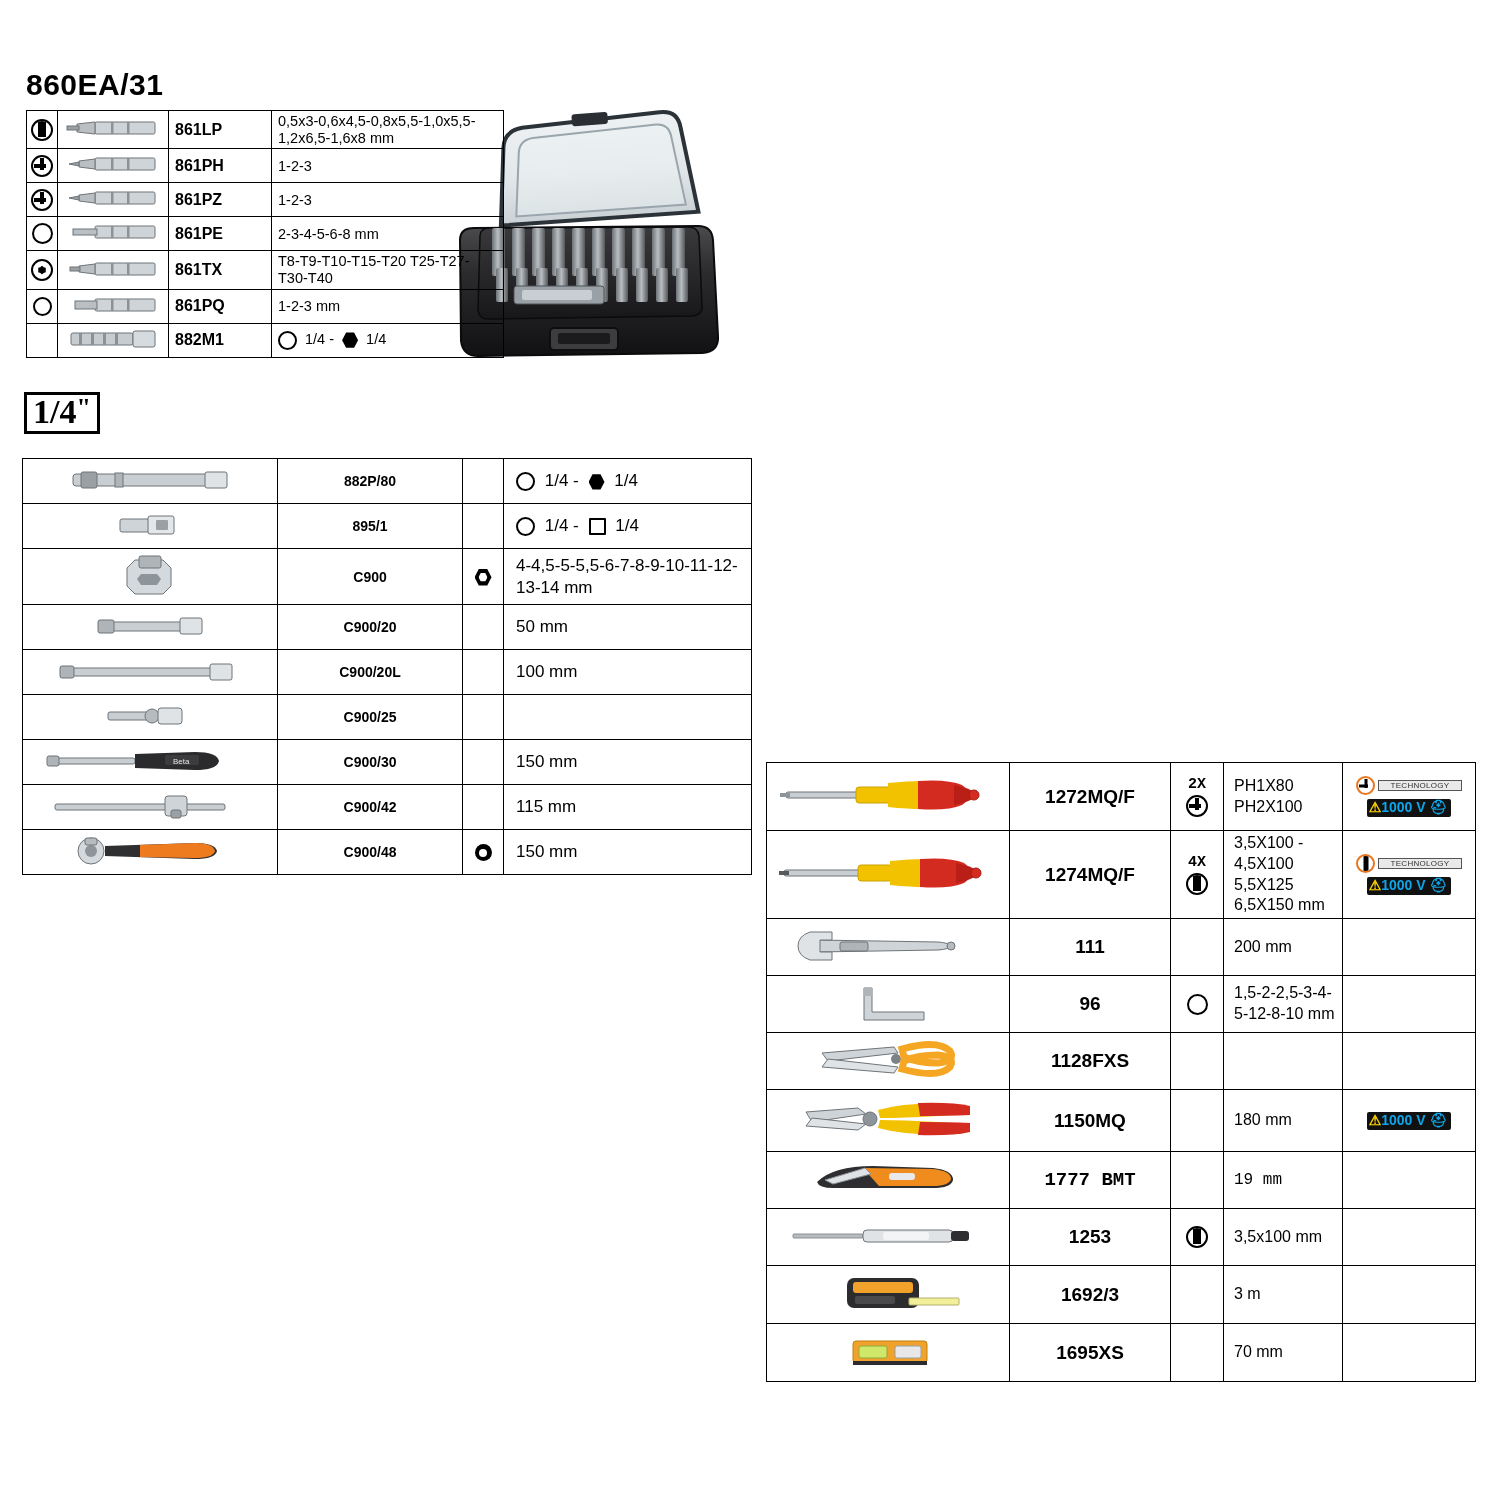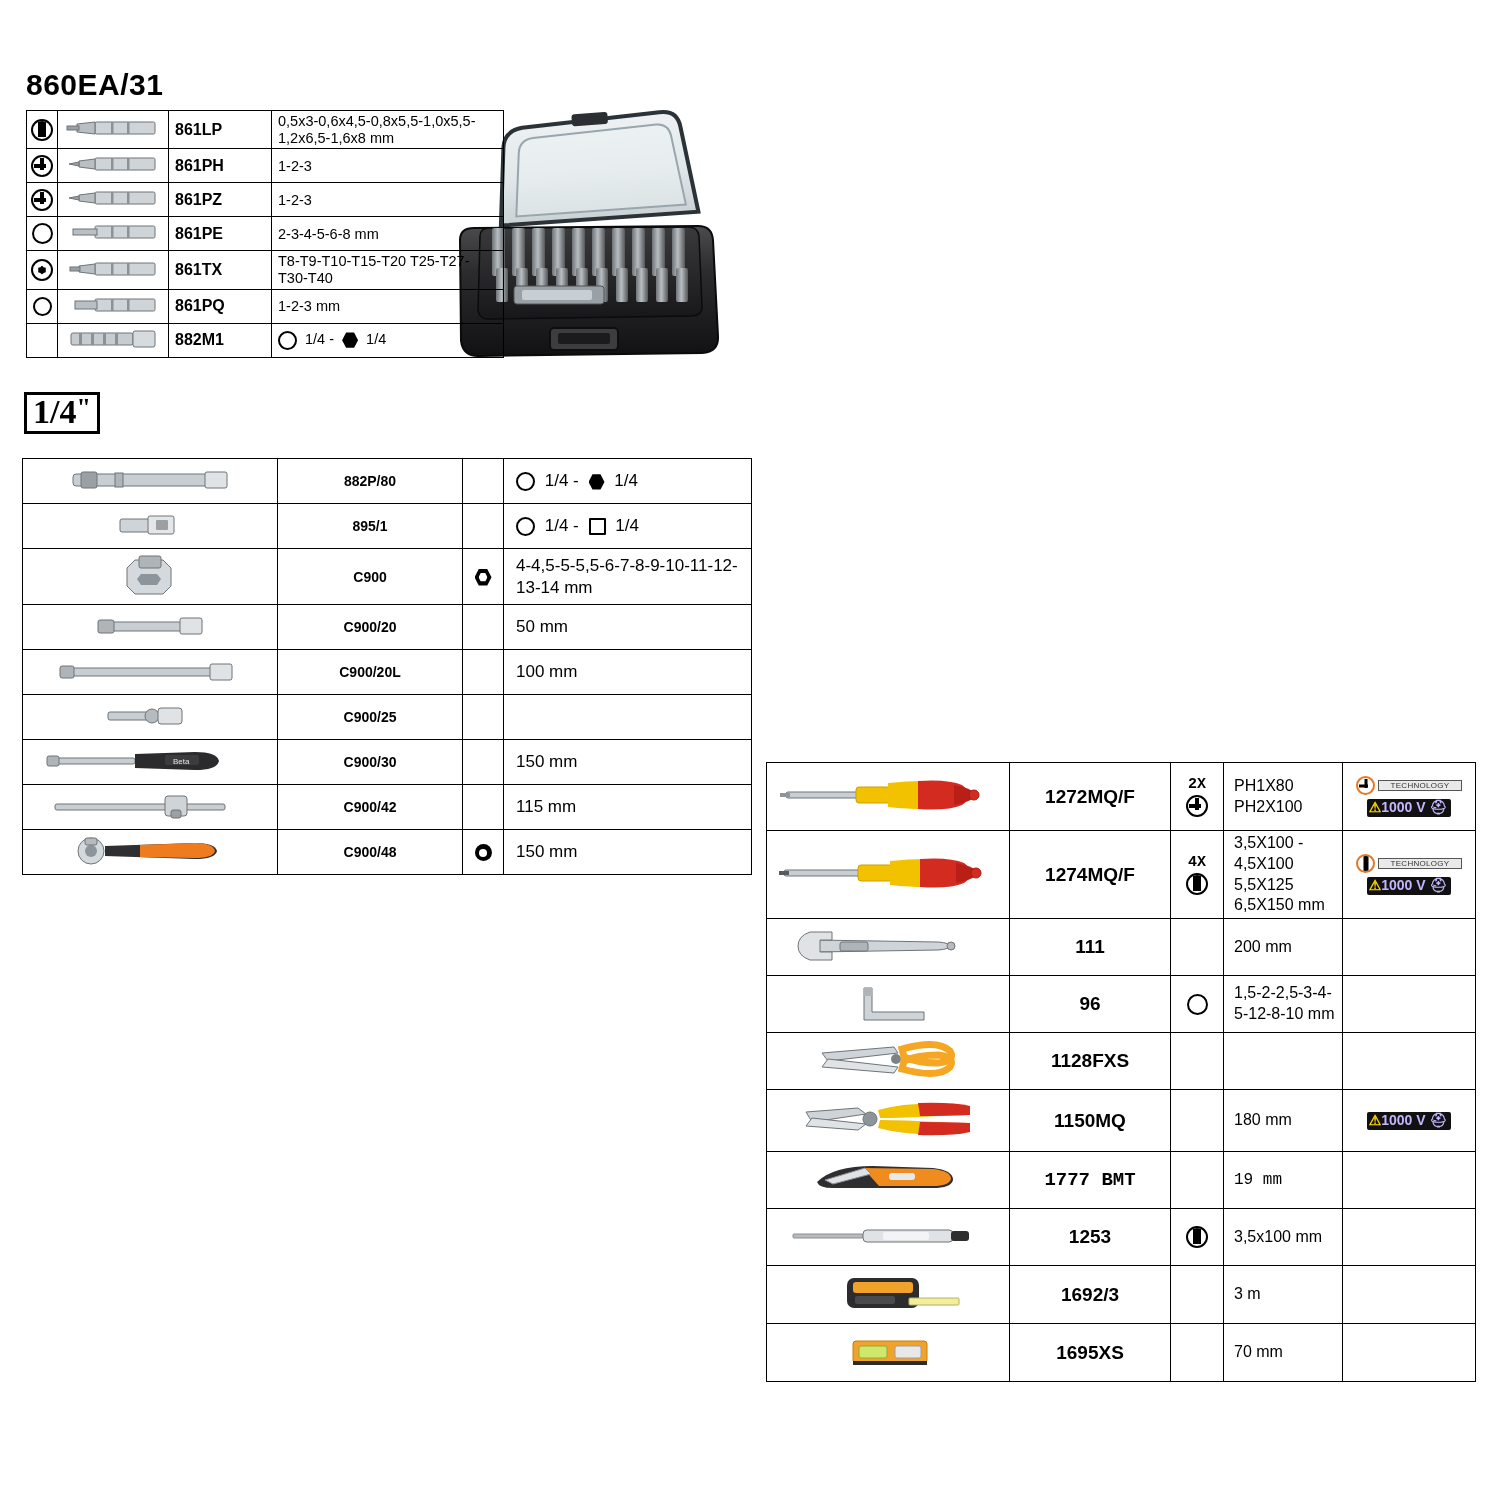--- a/index.html
+++ b/index.html
@@ -163,21 +163,21 @@
     display: inline-block;
     background: #111;
     color: #fff;
     font-weight: bold;
     font-size: 14px;
     padding: 1px 4px 1px 2px;
     border-radius: 2px;
     white-space: nowrap;
     line-height: 1.1;
   }
-  .v-badge .vb-red { color: #c4b5fd; font-weight: bold; }
+  .v-badge .vb-red { color: #0ea5e9; font-weight: bold; }
   .v-badge .vb-yel { color: #ffd400; }
   .v-tech {
     display: block;
     font-size: 9px;
     color: #222;
     letter-spacing: .3px;
     margin-bottom: 3px;
     white-space: nowrap;
   }
   .tech-logo{

